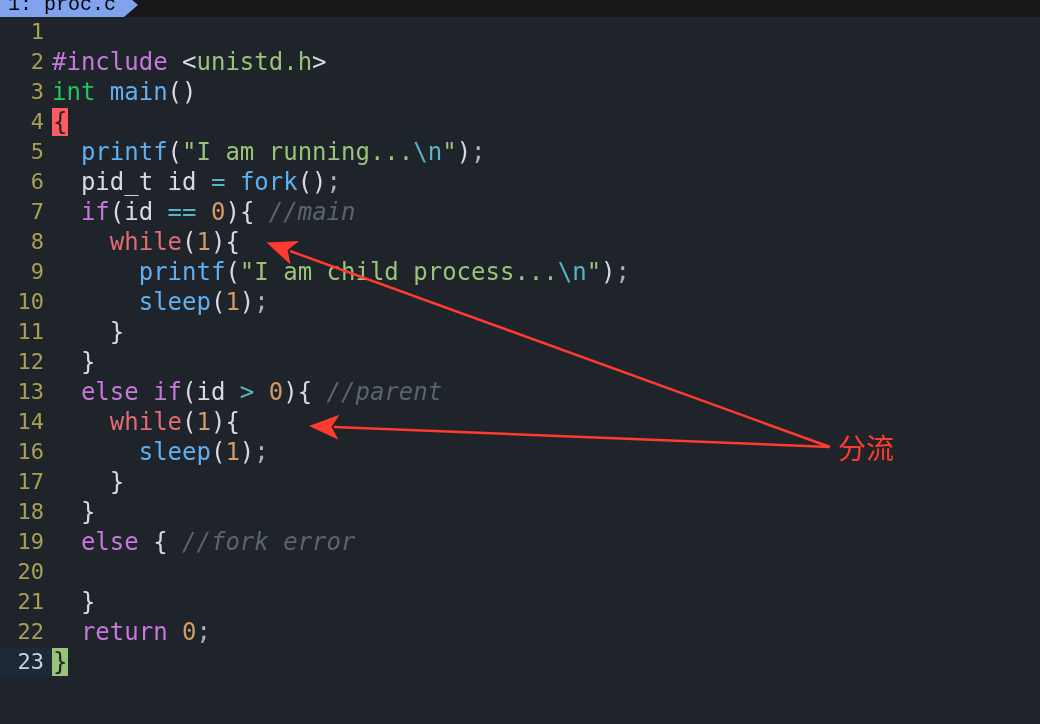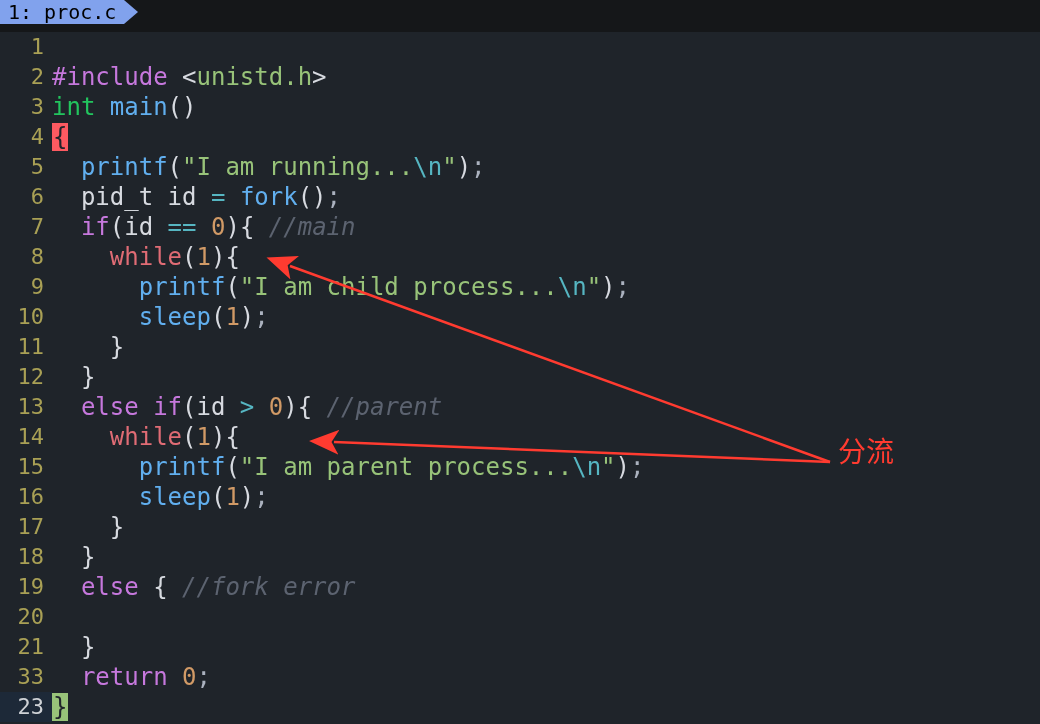--- a/index.html
+++ b/index.html
@@ -7,23 +7,24 @@
     padding: 0;
     background: #1f242a;
     width: 1040px;
     height: 724px;
     font-family: "DejaVu Sans Mono", "Consolas", monospace;
     font-size: 24px;
     overflow: hidden;
   }
   .tabbar {
     display: flex;
-    align-items: flex-start;
-    height: 32px;
+    align-items: flex-end;
+    height: 17px;
     background: #151719;
+    font-family: Liberation Mono, monospace;
   }
   .tab {
     background: #81a2ed;
     color: #000;
     padding: 0 8px;
     font-size: 20px;
     line-height: 24px;
     position: relative;
   }
   .tab::after {
@@ -164,24 +165,20 @@
   <div class="line">
     <span class="gutter">13</span>
     <span class="code"><span>  </span><span class="kw-flow">else if</span><span class="paren">(</span><span class="ident">id</span><span class="op"> &gt; </span><span class="num">0</span><span class="paren">)</span><span class="paren">{</span><span> </span><span class="comment">//parent</span></span>
   </div>
 
   <div class="line">
     <span class="gutter">14</span>
     <span class="code"><span>    </span><span class="kw-loop">while</span><span class="paren">(</span><span class="num">1</span><span class="paren">)</span><span class="paren">{</span></span>
   </div>
 
-  <div class="line">
-    <span class="gutter">15</span>
-    <span class="code"><span>      </span><span class="fn">printf</span><span class="paren">(</span><span class="str">"</span><span class="str">I am parent process...</span><span class="esc">\n</span><span class="str">"</span><span class="paren">)</span><span class="semicolon">;</span></span>
-  </div>
 
   <div class="line">
     <span class="gutter">16</span>
     <span class="code"><span>      </span><span class="fn">sleep</span><span class="paren">(</span><span class="num">1</span><span class="paren">)</span><span class="semicolon">;</span></span>
   </div>
 
   <div class="line">
     <span class="gutter">17</span>
     <span class="code"><span>    </span><span class="paren">}</span></span>
   </div>
@@ -200,33 +197,33 @@
     <span class="gutter">20</span>
     <span class="code"></span>
   </div>
 
   <div class="line">
     <span class="gutter">21</span>
     <span class="code"><span>  </span><span class="paren">}</span></span>
   </div>
 
   <div class="line">
-    <span class="gutter">33</span>
+    <span class="gutter">22</span>
     <span class="code"><span>  </span><span class="kw-flow">return</span><span> </span><span class="num">0</span><span class="semicolon">;</span></span>
   </div>
 
   <div class="line">
     <span class="gutter current">23</span>
     <span class="code"><span class="brace-hl-green">}</span></span>
   </div>
 
   <svg class="arrows" width="1040" height="700">
     <defs>
       <marker id="ah" markerWidth="12" markerHeight="12" refX="2" refY="5" orient="auto">
         <path d="M0,0 L12,5 L0,10 L3,5 z" fill="#ff3b30"></path>
       </marker>
     </defs>
     <line x1="830" y1="430" x2="290" y2="234" stroke="#ff3b30" stroke-width="2.5" marker-end="url(#ah)"></line>
     <line x1="830" y1="430" x2="334" y2="410" stroke="#ff3b30" stroke-width="2.5" marker-end="url(#ah)"></line>
   </svg>
-  <div class="annotation" style="left:838px; top:398px;">分流</div>
+  <div class="annotation" style="left:838px; top:410px;">分流</div>
 
 </div>
 
 </body></html>

